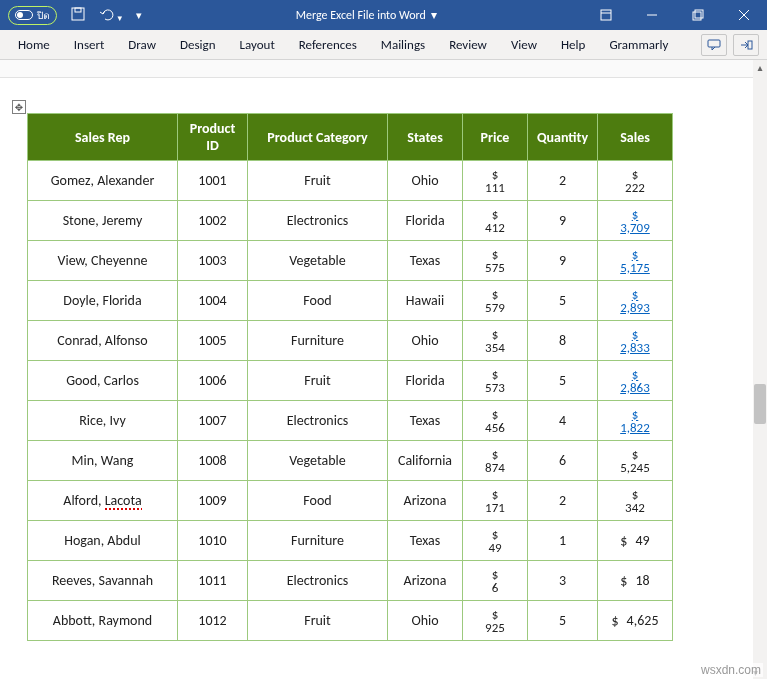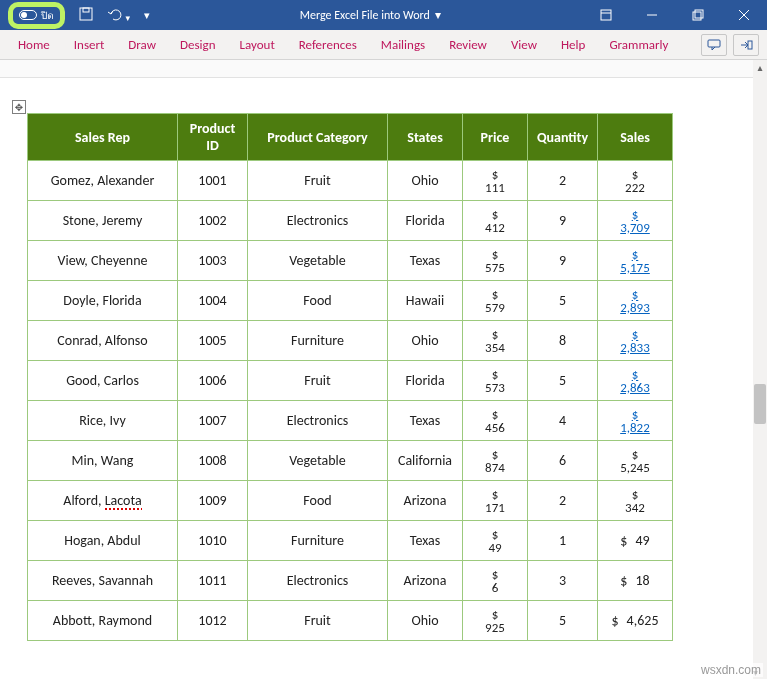--- a/index.html
+++ b/index.html
@@ -1,30 +1,30 @@
 <!DOCTYPE html>
 <html><head>
 <meta charset="utf-8">
 <style>
 * { margin:0; padding:0; box-sizing:border-box; }
 body { font-family:"Segoe UI",Calibri,Arial,sans-serif; background:#fff; width:767px; height:679px; overflow:hidden; position:relative; }
 
 
 .titlebar { height:30px; background:#2b579a; display:flex; align-items:center; color:#fff; font-size:12px; }
 .qat { display:flex; align-items:center; gap:14px; padding:0 8px; }
-.autosave { display:flex; align-items:center; gap:4px; border:5px solid #bef264; border-radius:10px; padding:1px 6px; font-size:10px; }
+.autosave { display:flex; align-items:center; gap:4px; border:1px solid #bef264; border-radius:10px; padding:1px 6px; font-size:10px; }
 .switch { width:18px; height:10px; border:1px solid #fff; border-radius:5px; position:relative; }
 .switch::after { content:""; position:absolute; width:6px; height:6px; background:#fff; border-radius:50%; top:1px; left:1px; }
 .doc-title { flex:1; text-align:center; display:flex; align-items:center; justify-content:center; gap:5px; }
 .wincontrols { display:flex; }
 .winbtn { width:46px; height:30px; display:flex; align-items:center; justify-content:center; }
 .winbtn svg { stroke:#fff; fill:none; }
 
 
-.ribbonbar { height:30px; background:#f3f2f1; border-bottom:1px solid #d5d5d5; display:flex; align-items:center; padding:0 8px; font-size:13px; color:#be185d; gap:4px; }
+.ribbonbar { height:30px; background:#f3f2f1; border-bottom:1px solid #d5d5d5; display:flex; align-items:center; padding:0 8px; font-size:13px; color:#0f172a; gap:4px; }
 .tab { padding:5px 10px; cursor:pointer; }
 .rt-right { margin-left:auto; display:flex; gap:6px; }
 .iconbtn { width:26px; height:22px; border:1px solid #c7c7c7; border-radius:2px; display:flex; align-items:center; justify-content:center; }
 
 
 .ruler { height:18px; background:#fafafa; border-bottom:1px solid #e2e2e2; }
 
 
 .docwrap { position:absolute; top:78px; left:0; right:14px; bottom:0; background:#fff; overflow:hidden; }
 .scrollbar { position:absolute; top:60px; right:0; width:14px; bottom:0; background:#f3f2f1; }

